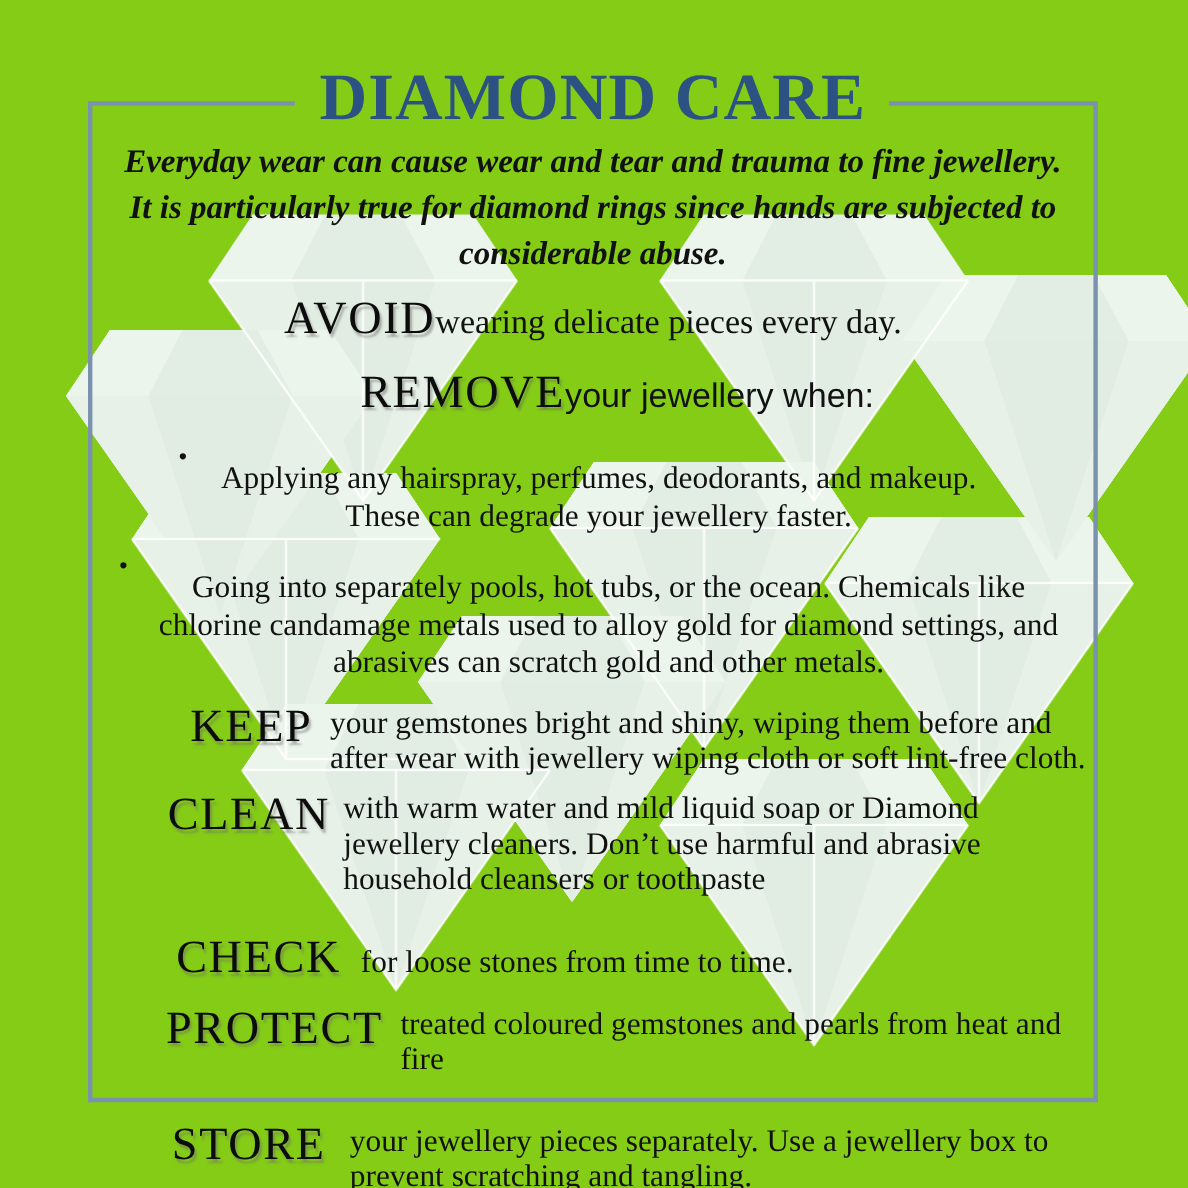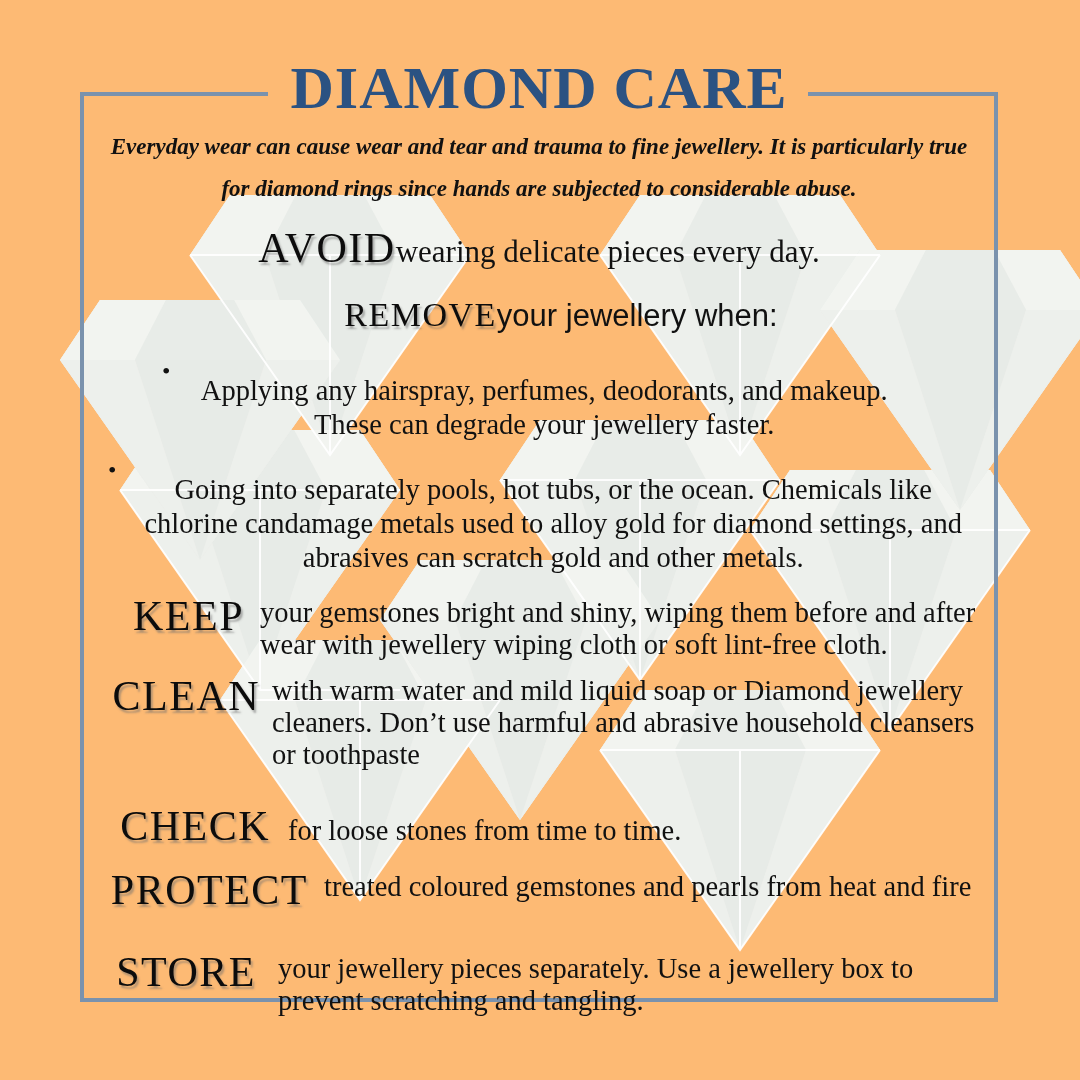--- a/index.html
+++ b/index.html
@@ -11,21 +11,21 @@
     height: 1080px;
     background: #ffffff;
     font-family: "Liberation Serif", "DejaVu Serif", serif;
     overflow: hidden;
   }
 
   #poster {
     position: relative;
     width: 1080px;
     height: 1080px;
-    background: #fdba74;
+    background: #84cc16;
     overflow: hidden;
   }
 
   
   #watermark {
     position: absolute;
     left: 0; top: 0;
     width: 1080px;
     height: 1080px;
     z-index: 0;
@@ -62,41 +62,41 @@
     letter-spacing: 1px;
     margin: 0 0 6px 0;
     white-space: nowrap;
   }
 
   .intro {
     text-align: center;
     font-family: "Liberation Serif", "DejaVu Serif", serif;
     font-style: italic;
     font-weight: bold;
-    font-size: 23px;
+    font-size: 30px;
     line-height: 42px;
     color: #111111;
     margin: 0 24px 16px 24px;
   }
 
   
   .lead-row {
     text-align: center;
     margin: 0 0 6px 0;
     line-height: 44px;
   }
   .kw-display {
     font-family: "Liberation Serif", "DejaVu Serif", serif;
     font-weight: normal;
     color: #0c0c0c;
     letter-spacing: 1.5px;
     text-shadow: 2px 3px 2px rgba(90,90,90,0.45);
   }
   .kw-avoid  { font-size: 42px; }
-  .kw-remove { font-size: 34px; margin-left: 44px; }
+  .kw-remove { font-size: 42px; margin-left: 44px; }
 
   .lead-text-serif {
     font-family: "Liberation Serif", "DejaVu Serif", serif;
     font-size: 31px;
     color: #111111;
   }
   .lead-text-sans {
     font-family: "Liberation Sans", "DejaVu Sans", sans-serif;
     font-size: 31px;
     color: #111111;
@@ -142,20 +142,21 @@
     margin: 0 0 4px 0;
   }
   .kw-col {
     flex: 0 0 auto;
     text-align: right;
     font-family: "Liberation Serif", "DejaVu Serif", serif;
     color: #0c0c0c;
     letter-spacing: 1.5px;
     text-shadow: 2px 3px 2px rgba(110,110,110,0.5);
     line-height: 1;
+    padding-left: 40px;
   }
   .kw-body {
     flex: 1 1 auto;
     font-family: "Liberation Serif", "DejaVu Serif", serif;
     font-size: 28.5px;
     line-height: 32px;
     color: #111111;
     text-align: left;
   }
 

